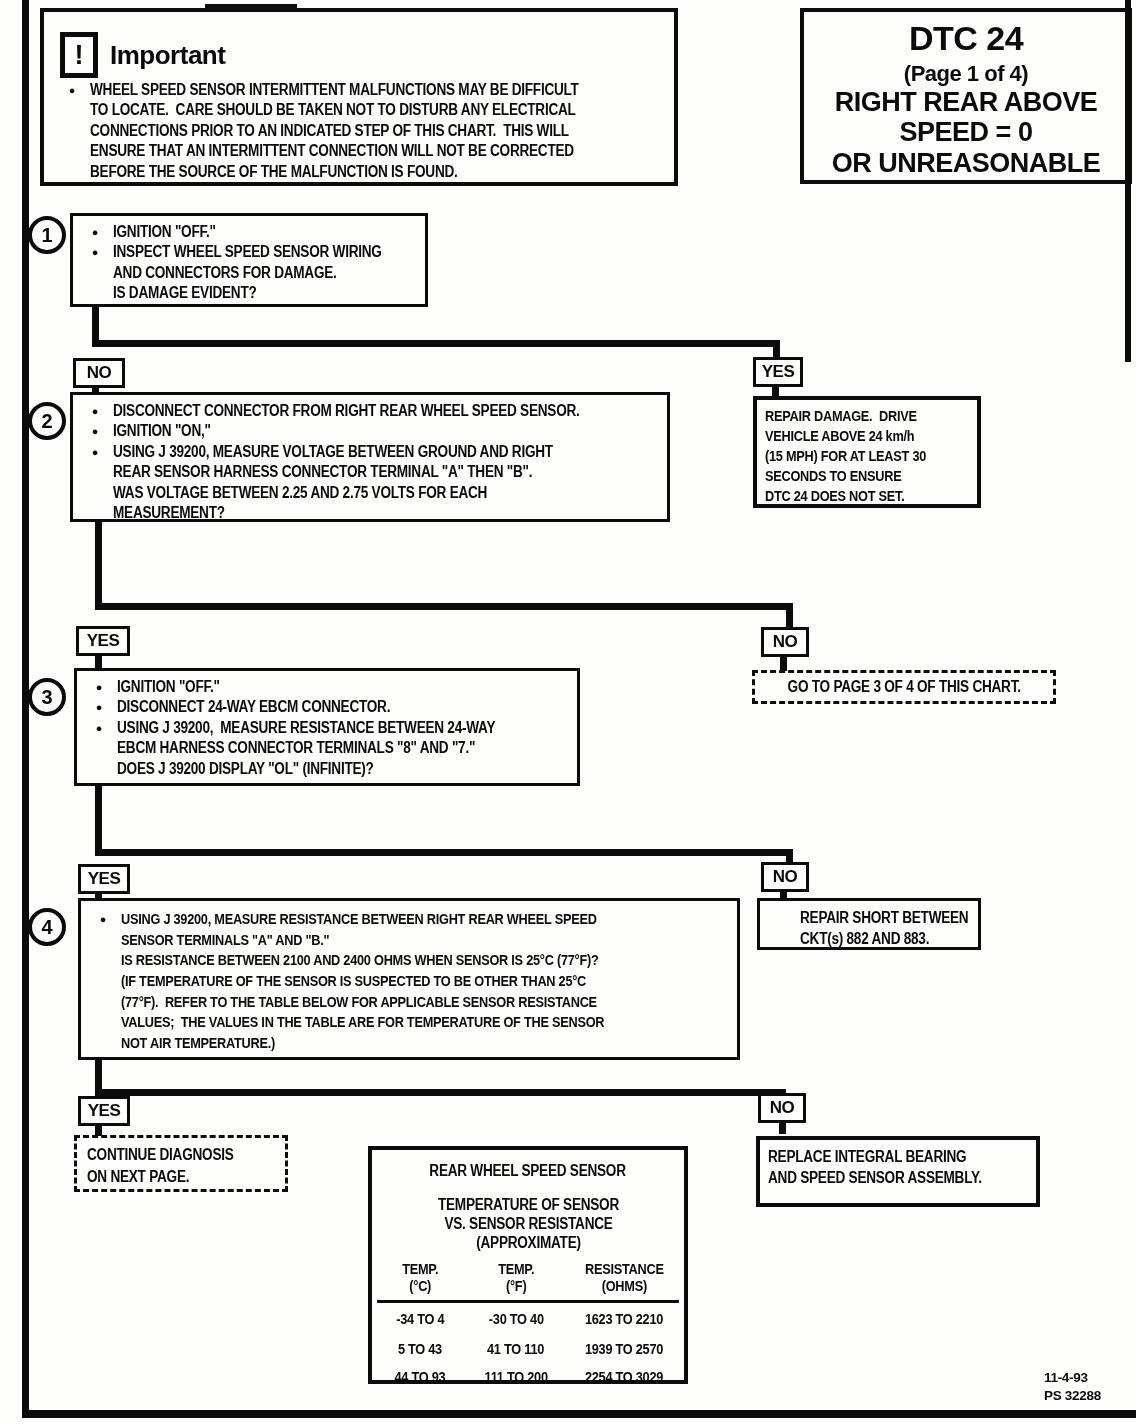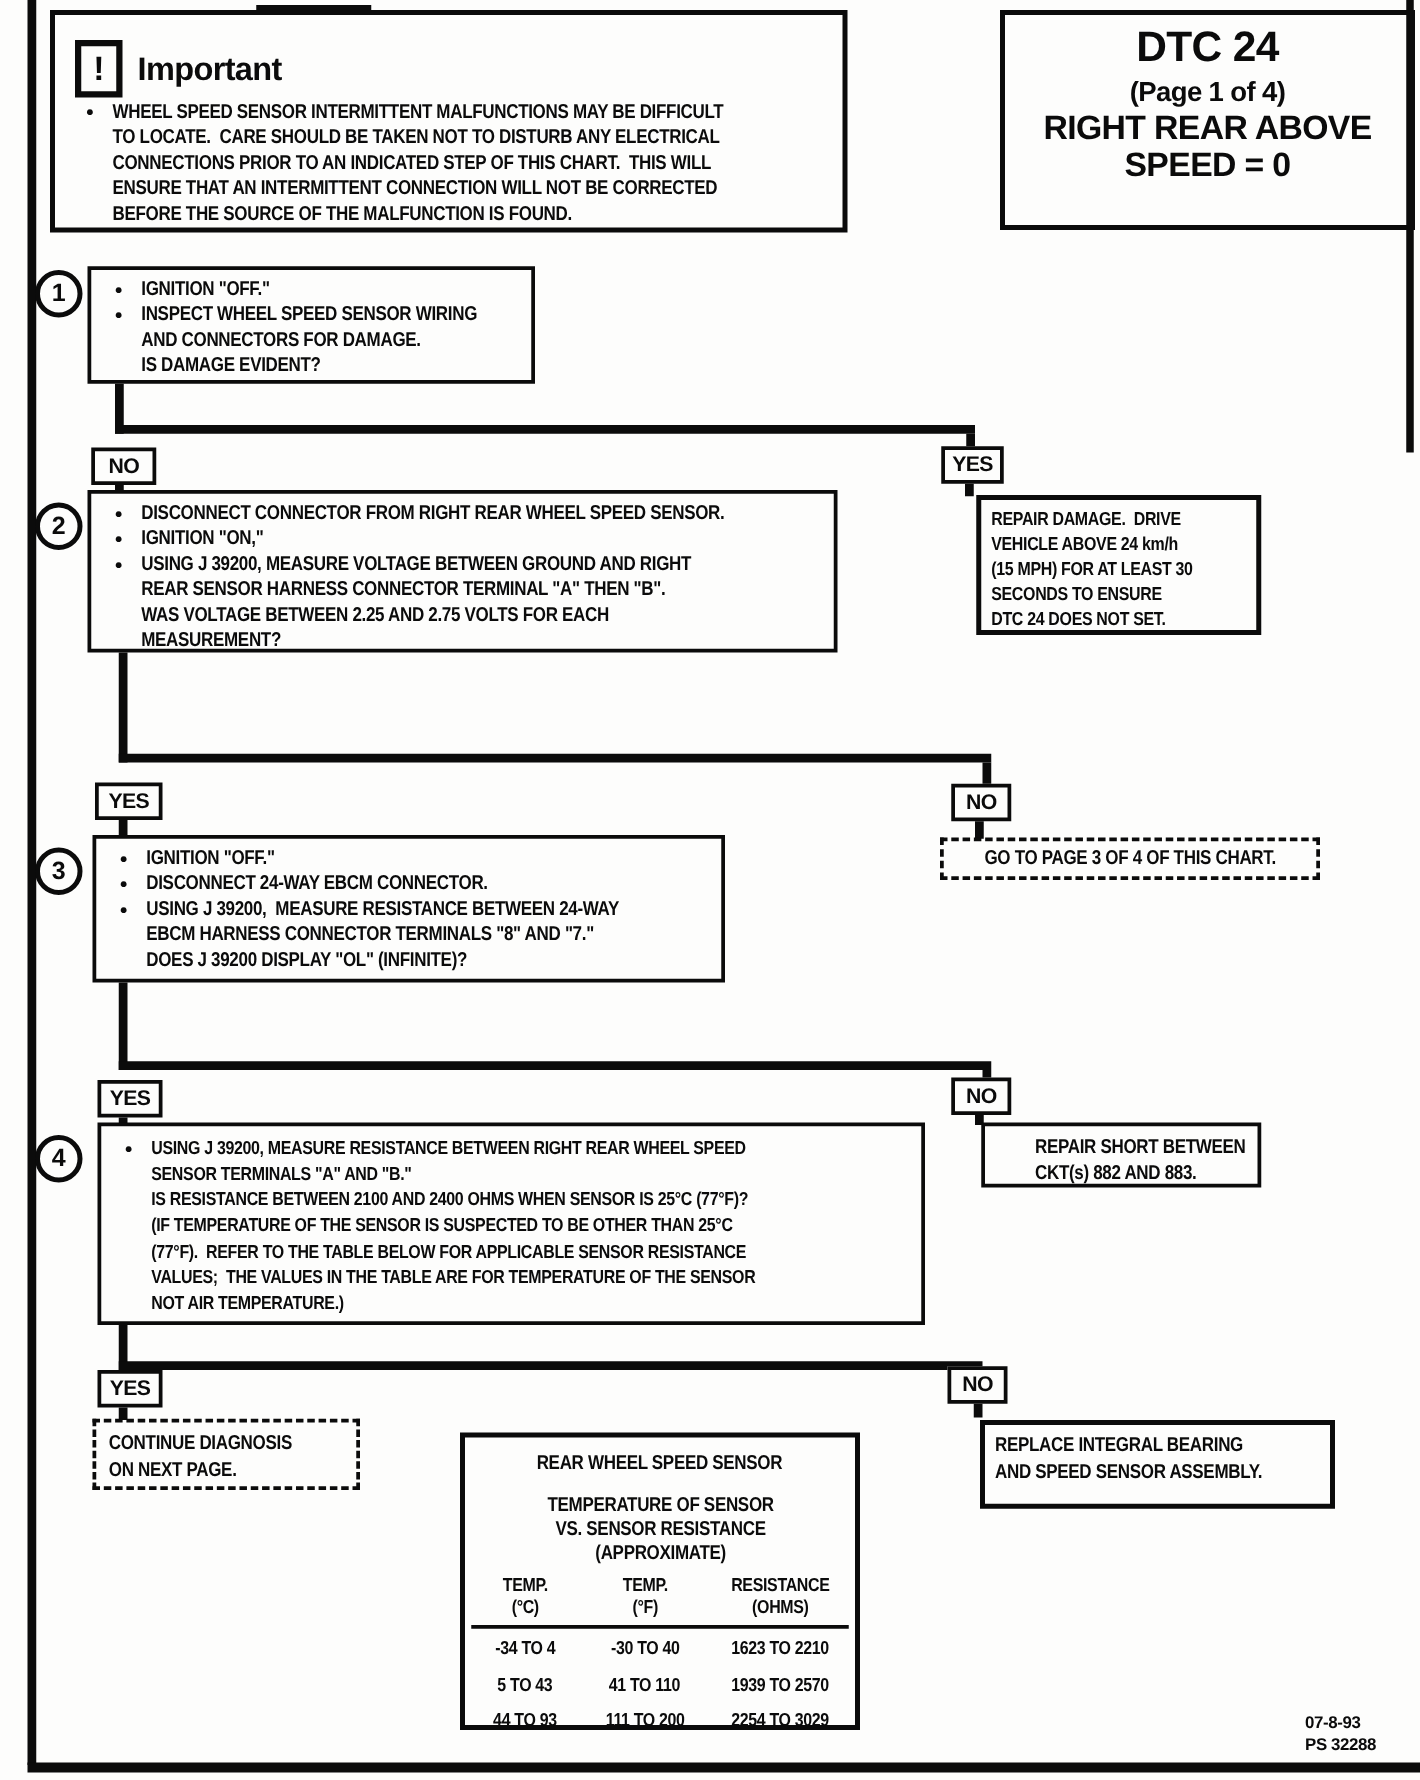--- a/index.html
+++ b/index.html
@@ -33,21 +33,21 @@
   .imp-box { position:absolute; left:40px; top:8px; width:638px; height:178px; border:4px solid #0b0b0b; }
   .imp-icon { position:absolute; left:16px; top:20px; width:38px; height:46px; border:5px solid #0b0b0b;
               display:flex; align-items:center; justify-content:center; font-size:27px; }
   .imp-title { position:absolute; left:66px; top:28px; font-size:26px; letter-spacing:-0.5px; }
   .imp-body { position:absolute; left:10px; top:68px; right:6px; display:flex; }
   .dtc-box { position:absolute; left:800px; top:8px; width:332px; height:176px; border:4px solid #0b0b0b;
              text-align:center; padding-top:8px; letter-spacing:-0.5px; }
   .dtc-code { font-size:34px; line-height:1.1; }
   .dtc-ref  { font-size:22px; line-height:1.15; margin-top:4px; }
   .dtc-line { font-size:27px; line-height:1.13; }
-  .outcome { position:absolute; border:4px solid #0b0b0b; padding:6px 8px; font-size:16px;margin-left:28px; }
+  .outcome { position:absolute; border:4px solid #0b0b0b; padding:6px 8px; font-size:16px; }
   .outcome .t { line-height:1.33; }
   .tbl { position:absolute; left:368px; top:1146px; width:320px; height:238px; border:4px solid #0b0b0b; text-align:center; }
   .tbl-title { position:absolute; left:0; right:0; top:12px; font-size:16px; }
   .tbl-sub   { position:absolute; left:0; right:0; top:46px; font-size:16px; line-height:1.18; }
   .trow { position:absolute; left:2px; right:2px; display:flex; }
   .tcell { text-align:center; font-size:15px; line-height:1.15; }
   .c1 { flex:0 0 92px; } .c2 { flex:0 0 100px; } .c3 { flex:1; }
   .thead-rule { position:absolute; left:5px; right:5px; top:150px; height:3px; background:#0b0b0b; }
   .footer-note { position:absolute; left:0; top:1384px; width:1136px; text-align:center; font-size:16.5px; }
   .rev { position:absolute; left:1044px; top:1369px; font-size:13.5px; line-height:1.3; letter-spacing:-0.3px; }
@@ -75,20 +75,21 @@
 ENSURE THAT AN INTERMITTENT CONNECTION WILL NOT BE CORRECTED
 BEFORE THE SOURCE OF THE MALFUNCTION IS FOUND.</span></span>
     </div>
   </div>
 
   <div class="dtc-box">
     <div class="dtc-code">DTC 24</div>
     <div class="dtc-ref">(Page 1 of 4)</div>
     <div class="dtc-line">RIGHT REAR ABOVE</div>
     <div class="dtc-line">SPEED = 0</div>
+    <div class="dtc-line">OR UNREASONABLE</div>
   </div>
 
   <div class="circle" style="left:28px;top:216px;">1</div>
   <div class="box" style="left:70px;top:213px;width:358px;height:94px;">
     <div class="bullets">
       <div class="brow">
           <span class="bglyph">●</span>
           <span class="btext"><span class="t">IGNITION "OFF."</span></span>
         </div>
       <div class="brow">
@@ -257,17 +258,17 @@
       <div class="tcell c3"><span class="tc">1939 TO 2570</span></div>
     </div>
     <div class="trow" style="top:218px;">
       <div class="tcell c1"><span class="tc">44 TO 93</span></div>
       <div class="tcell c2"><span class="tc">111 TO 200</span></div>
       <div class="tcell c3"><span class="tc">2254 TO 3029</span></div>
     </div>
   </div>
 
   <div class="rev">
-    <div>07-8-93</div>
+    <div>11-4-93</div>
     <div>PS 32288</div>
   </div>
 
 </div>
 
 </body></html>

